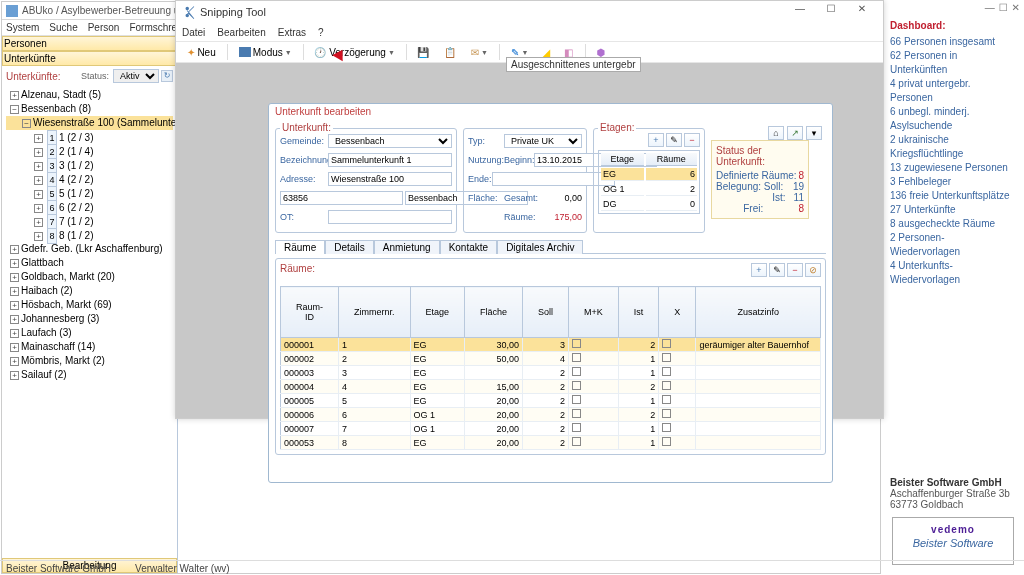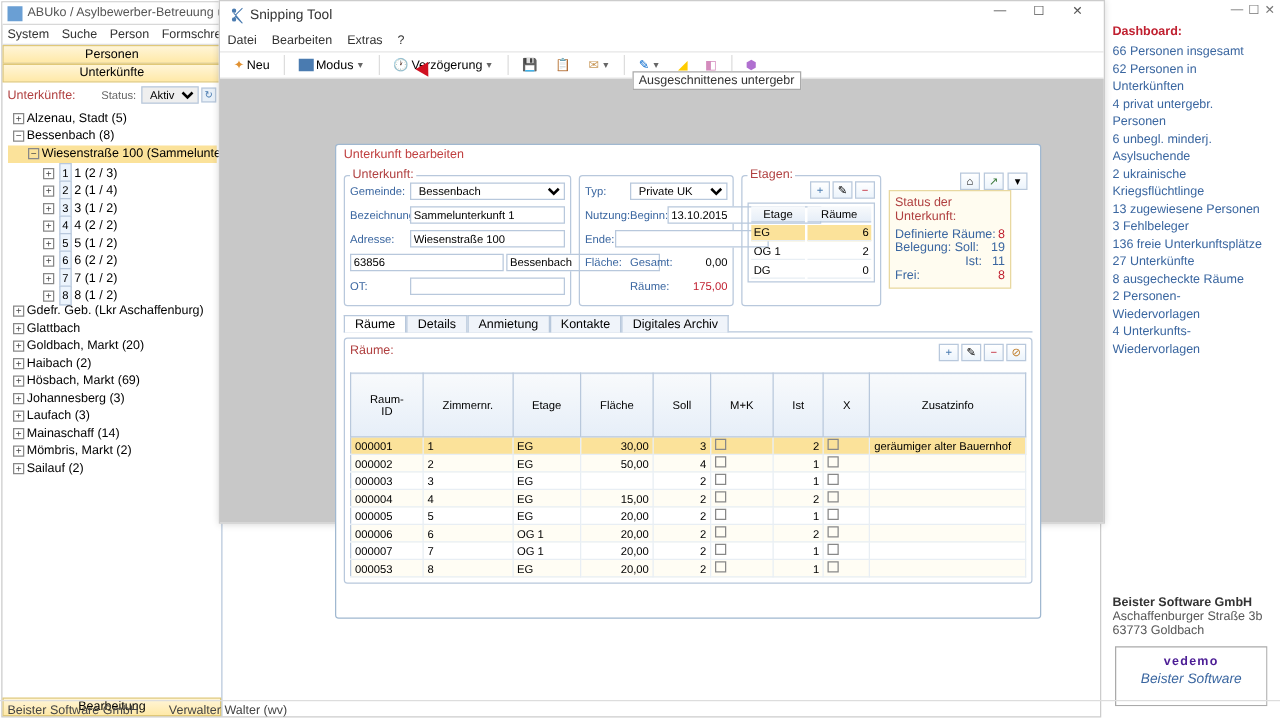--- a/index.html
+++ b/index.html
@@ -10,21 +10,21 @@
 .app-titlebar { height: 18px; background: #fff; border-bottom: 1px solid #d8d8d8; display: flex; align-items: center; padding: 0 4px; }
 .app-title-icon { width: 12px; height: 12px; background: #6a9fd4; margin-right: 4px; }
 .app-title { color: #555; font-size: 10px; }
 .app-menubar { height: 16px; display: flex; align-items: center; padding: 0 4px; gap: 10px; border-bottom: 1px solid #e0e0e0; }
 .app-menubar span { color: #333; }
 
 .app-body { display: flex; height: calc(100% - 34px); }
 
 
 .left-panel { width: 176px; border-right: 1px solid #b8c8dc; display: flex; flex-direction: column; }
-.lp-header-btn { background: linear-gradient(#fff5d8, #ffe9a8); border: 1px solid #e0c878; text-align: center; padding: 1px; font-size: 10px; }
+.lp-header-btn { background: linear-gradient(#fff5d8, #ffe9a8); border: 1px solid #e0c878; text-align: left; padding: 1px; font-size: 10px; }
 .lp-filter { display: flex; align-items: center; padding: 3px 4px; }
 .lp-filter-label { color: #b04040; }
 .lp-filter-status { margin-left: auto; color: #666; font-size: 9px; }
 .lp-filter-select { border: 1px solid #b8c8dc; padding: 0 2px; margin-left: 4px; font-size: 9px; height: 14px; }
 .lp-filter-arrow { width: 12px; height: 12px; background: #e8f0f8; border: 1px solid #b8c8dc; margin-left: 2px; font-size: 8px; text-align: center; line-height: 10px; color: #4a7bb0; }
 
 .tree { flex: 1; overflow: auto; padding: 2px 4px; }
 .tree-node { white-space: nowrap; line-height: 14px; height: 14px; cursor: pointer; }
 .tree-node.l1 { padding-left: 4px; }
 .tree-node.l2 { padding-left: 16px; }
@@ -52,21 +52,21 @@
 .tb-hl { color: #ffcc00; }
 .tb-er { color: #d48bbd; }
 .tb-sh { color: #b070d0; }
 
 .snip-tooltip { position: absolute; left: 330px; top: 56px; background: #fff; border: 1px solid #aaa; padding: 1px 4px; font-size: 10px; color: #333; z-index: 5; }
 .snip-arrow { position: absolute; width: 90px; height: 2px; background: #d01020; transform-origin: right center; }
 
 .snip-canvas { position: absolute; top: 62px; left: 0; right: 0; bottom: 0; background: #c8c8c8; }
 
 
-.dialog { position: absolute; left: 92px; top: 52px; width: 565px; height: 380px; background: #fff; border: 1px solid #a0b8d0; border-radius: 3px; }
+.dialog { position: absolute; left: 92px; top: 40px; width: 565px; height: 380px; background: #fff; border: 1px solid #a0b8d0; border-radius: 3px; }
 .dlg-title { height: 16px; padding: 0 6px; color: #c04040; line-height: 16px; }
 .dlg-body { display: flex; gap: 6px; padding: 0 6px; }
 
 .grp { border: 1px solid #b8c8dc; border-radius: 3px; padding: 4px; position: relative; }
 .grp-title { color: #b04040; font-size: 10px; position: absolute; top: -7px; left: 4px; background: #fff; padding: 0 2px; }
 .grp-row { display: flex; align-items: center; margin-bottom: 3px; height: 16px; }
 .grp-lbl { color: #3a66a0; font-size: 9px; width: 48px; }
 .grp-input { border: 1px solid #b8c8dc; height: 14px; padding: 0 2px; flex: 1; font-size: 9px; }
 .grp-select { border: 1px solid #b8c8dc; height: 14px; padding: 0 2px; font-size: 9px; background: #fff; }
 .grp-val { text-align: right; font-size: 9px; }
@@ -351,21 +351,21 @@
             </div>
           <div class="sb-row">
               <span class="blue">Belegung:   Soll:</span>
               <span class="blue">19</span>
             </div>
           <div class="sb-row">
               <span class="blue" style="text-align:right;flex:1">Ist:</span>
               <span class="blue" style="margin-left:8px">11</span>
             </div>
           <div class="sb-row">
-              <span class="blue" style="text-align:left;flex:1">Frei:</span>
+              <span class="blue" style="text-align:center;flex:1">Frei:</span>
               <span class="red" style="margin-left:8px">8</span>
             </div>
         </div>
       </div>
 
       <div class="dlg-tabs">
         <div class="dlg-tab active">Räume</div>
         <div class="dlg-tab">Details</div>
         <div class="dlg-tab">Anmietung</div>
         <div class="dlg-tab">Kontakte</div>

